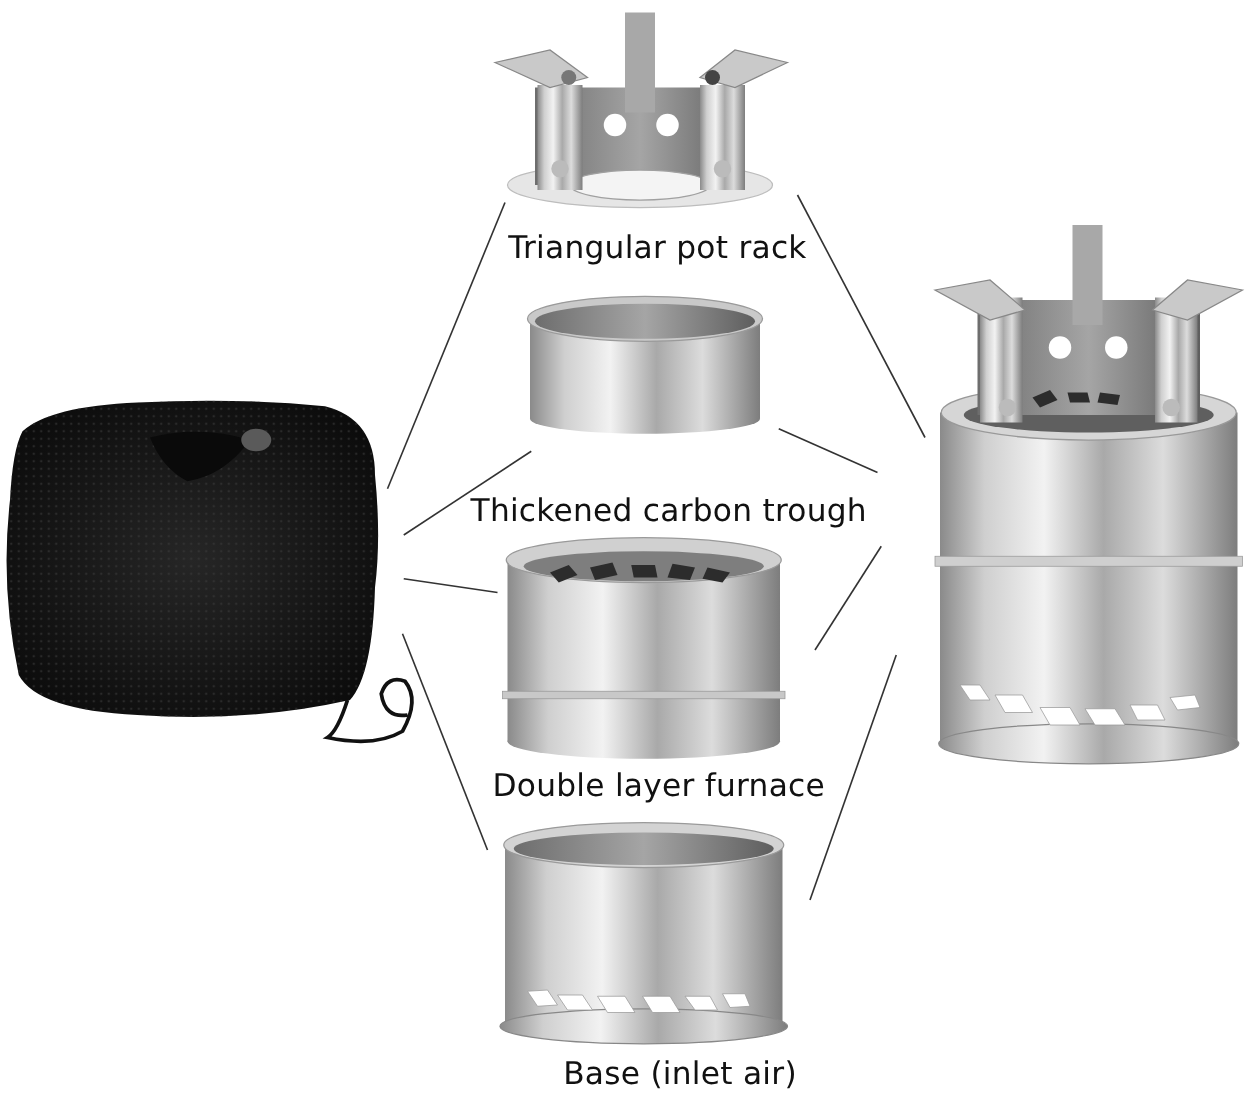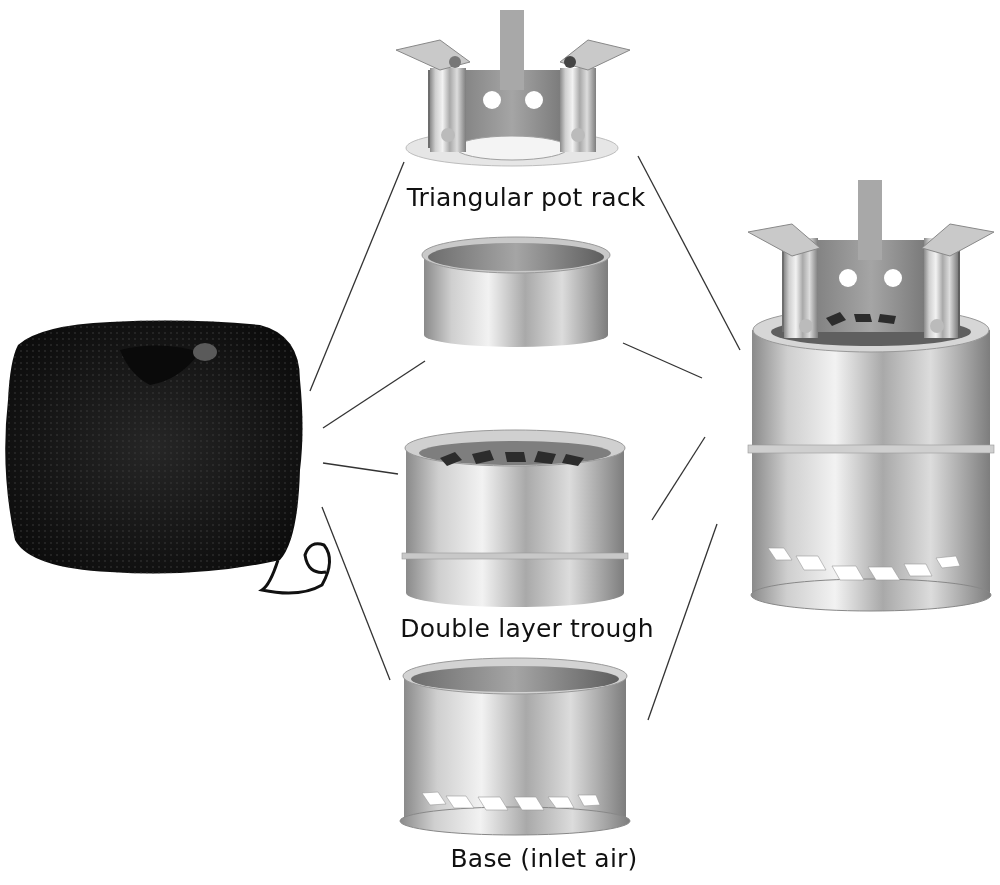--- a/index.html
+++ b/index.html
@@ -139,15 +139,16 @@
       <circle cx="937" cy="326" r="7" fill="#bbbbbb"></circle>
       <g fill="#2c2c2c">
         <path d="M826 318 L840 312 L846 320 L832 326 Z"></path>
         <path d="M854 314 L870 314 L872 322 L856 322 Z"></path>
         <path d="M880 314 L896 316 L894 324 L878 322 Z"></path>
       </g>
     </g>
   </svg>
 
   <div class="label" style="left:386px; top:183px; width:280px;">Triangular pot rack</div>
-  <div class="label" style="left:372px; top:614px; width:310px;">Double layer trough</div>
+  <div class="label" style="left:360px; top:394px; width:350px;">Thickened carbon trough</div>
+  <div class="label" style="left:372px; top:614px; width:310px;">Double layer furnace</div>
   <div class="label" style="left:424px; top:844px; width:240px;">Base (inlet air)</div>
 </div>
 
 </body></html>

